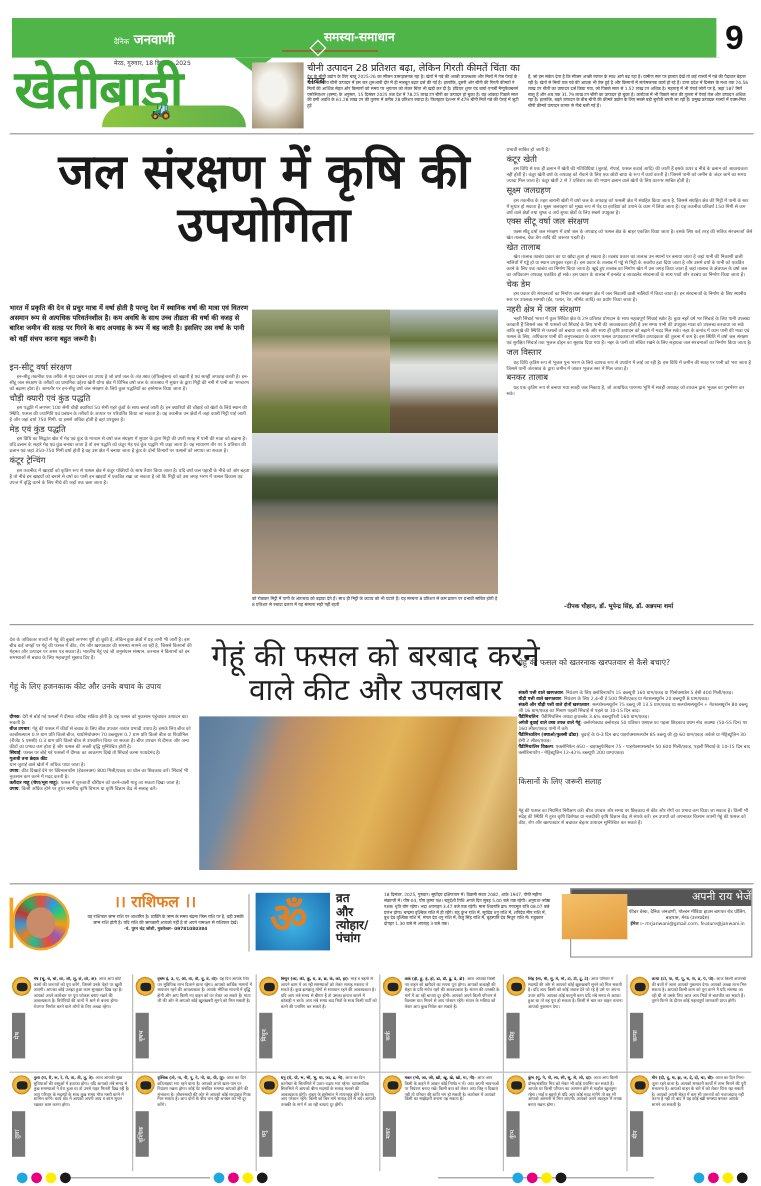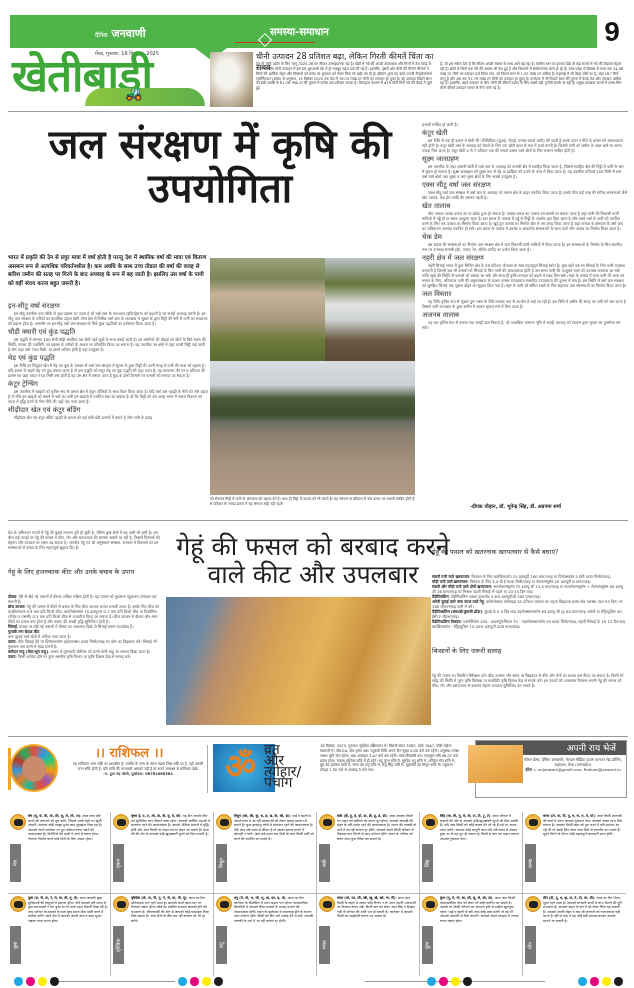--- a/index.html
+++ b/index.html
@@ -40,24 +40,24 @@
 .wheat-right{left:432px;top:530px;width:195px}
 .hd-small{font-size:6.5px;color:#333;line-height:8px;margin:18px 0}
 .bullet b{color:#111}
 .rashifal-box{left:10px;top:744px;width:48px;height:48px;border-radius:50%;background:conic-gradient(#e74c3c,#3498db,#2ecc71,#f39c12,#9b59b6,#e74c3c,#1abc9c,#e67e22,#3498db,#c0392b,#27ae60,#e74c3c);border:2px solid #f5a623}
 .rashifal-face{left:22px;top:756px;width:24px;height:26px;border-radius:50%;background:#c98b6a}
 .rashifal-title{left:95px;top:744px;font-size:13px;font-weight:bold;color:#e67e22}
 .rashifal-note{left:72px;top:762px;width:132px;font-size:3.6px;color:#333;text-align:center}
 .vline{width:1px;background:#aaa}
 .om-box{left:213px;top:744px;width:62px;height:48px;background:radial-gradient(circle,#3fb8e8,#1e6fb0);}
 .om{left:225px;top:744px;font-size:34px;color:#e67e22;font-weight:bold}
-.vrat{left:264px;top:744px;font-size:14px;font-weight:normal;line-height:11px;color:#222}
+.vrat{left:280px;top:744px;font-size:10px;font-weight:bold;line-height:11px;color:#222}
 .panchang{left:320px;top:744px;width:140px;font-size:3.6px;color:#333}
 .opinion{left:475px;top:740px;width:152px;height:58px;border:1px solid #999}
-.opinion-head{left:0;top:0;width:150px;height:14px;background:#555;color:#fff;font-size:9px;text-align:right;padding-right:10px;line-height:14px}
+.opinion-head{left:0;top:0;width:150px;height:14px;background:#555;color:#fff;font-size:9px;text-align:right;line-height:14px}
 .envelope{left:-8px;top:4px;width:55px;height:38px;background:linear-gradient(160deg,#f4c16b,#e2993a);clip-path:polygon(0 0,100% 0,100% 100%,0 100%)}
 .opinion-body{left:45px;top:16px;width:104px;font-size:3.8px;color:#333;text-align:center;line-height:5px}
 .zicon{position:absolute;left:4px;top:2px;width:20px;height:20px;border-radius:50%;background:radial-gradient(circle,#fbd46b,#e0a020);border:1px solid #d08a10}
 .zicon i{position:absolute;left:4px;top:5px;width:11px;height:8px;background:#222;border-radius:40%}
 .zname-v{position:absolute;left:4px;top:36px;width:14px;height:40px;background:#777;color:#fff;font-size:6px;writing-mode:vertical-rl;transform:rotate(180deg);text-align:center;line-height:14px}
 .ztext{position:absolute;left:27px;top:2px;width:175px;font-size:3.7px;color:#333;line-height:5px}
 .ztext b{color:#111}
 .cmyk{display:flex;gap:3px;position:absolute}
 .cmyk span{width:9px;height:9px;border-radius:50%;display:block}
 .cmyk-line{position:absolute;top:981px;height:1px;background:#999}
@@ -96,24 +96,20 @@
     <div class="sub">चौड़ी क्यारी एवं कुंड पद्धति</div>
     <div class="para">इस पद्धति में लगभग 100 सेमी चौड़ी क्यारियां 50 सेमी गहरे कुंडों के साथ बनाई जाती है। इन क्यारियों की चौड़ाई को खेतों के लिये स्थान की स्थिति, फसल की ज्यामिति एवं प्रबंधन के तरीकों के आधार पर परिवर्तित किया जा सकता है। यह तकनीक उन क्षेत्रों में जहां काली मिट्टी पाई जाती है और जहां वर्षा 750 मिमी. या इससे अधिक होती है वहां उपयुक्त है।</div>
   </div>
   <div>
     <div class="sub">मेड़ एवं कुंड पद्धति</div>
     <div class="para">इस विधि का सिद्धांत खेत में मेड़ एवं कुंड के माध्यम से वर्षा जल संग्रहण में सुधार के द्वारा मिट्टी की उपरी सतह में पानी की मात्रा को बढ़ाना है। यदि ढलान के सहारे मेड़ एवं कुंड बनाया जाता है तो इस पद्धति को कंटूर मेड़ एवं कुंड पद्धति भी कहा जाता है। यह साधारण तौर पर 5 प्रतिशत की ढलान एवं जहां 350-750 मिमी वर्षा होती है वह उस क्षेत्र में बनाया जाता है कुंड के दोनों किनारों पर फसलों को लगाया जा सकता है।</div>
   </div>
   <div>
     <div class="sub">कंटूर ट्रेन्चिंग</div>
     <div class="para">इस तकनीक में खाइयों को कृत्रिम रूप से फसल क्षेत्र में कंटूर पंक्तियों के साथ तैयार किया जाता है। यदि वर्षा जल पहाड़ी के नीचे को ओर बहता है तो नीचे इन खाइयों को बनाने से वर्षा का पानी इन खाइयों में एकत्रित रखा जा सकता है जो कि मिट्टी को उस जगह भरण में फसल विकास एवं उपज में वृद्धि करने के लिए नीचे की जड़ों तक चला जाता है।</div>
-  </div>
-  <div>
-    <div class="sub">सीढ़ीदार खेत एवं कंटूर बंडिंग</div>
-    <div class="para">सीढ़ीदार खेत एवं कंटूर बंडिंग पहाड़ी के ढलान को कई छोटे-छोटे ढलानों में बांटते हैं और पानी के प्रवाह</div>
   </div>
 </div>
 
 <div class="abs photo-grid">
   <div class="abs ph1"></div>
   <div class="abs ph2"></div>
   <div class="abs ph3"></div>
 </div>
 <div class="abs caption">को रोककर मिट्टी में पानी के अंतःस्राव को बढ़ावा देते हैं। साथ ही मिट्टी के कटाव को भी घटाते हैं। यह संरचना 8 प्रतिशत से कम ढलान पर प्रभावी साबित होती है 8 प्रतिशत से ज्यादा ढलान में यह संरचना सही नहीं रहती</div>
 
@@ -126,21 +122,21 @@
   <div class="sub">एक्स सीटू वर्षा जल संरक्षण</div>
   <div class="para">एक्स सीटू वर्षा जल संरक्षण में वर्षा जल के अपवाह को फसल क्षेत्र के बाहर एकत्रित किया जाता है। इसके लिए कई तरह की सतिक संरचनाओं जैसे खेत तालाब, चेक डेम आदि की जरूरत पड़ती है।</div>
   <div class="sub">खेत तालाब</div>
   <div class="para">खेत तालाब तटबंध प्रकार का या खोदा हुआ हो सकता है। तटबंध प्रकार का तालाब उन स्थानों पर बनाया जाता है जहां पानी की निकासी वाली नालियों में गड्ढे हो या स्थान उपयुक्त रहता है। इस प्रकार के तालाब में गड्ढे से मिट्टी के अवरोध हटा दिया जाता है और उसमे वर्षा के पानी को एकत्रित करने के लिए एक तटबंध का निर्माण किया जाता है। खुदे हुए तालाब का निर्माण खेत में उस जगह किया जाता है जहां तालाब के क्षेत्रफल के वर्षा जल का अधिकतम अपवाह एकत्रित हो सके। इस प्रकार के तालाब में इनलेट व आउटलेट संरचनाओं के साथ पाटों और तटबंध का निर्माण किया जाता है।</div>
   <div class="sub">चेक डेम</div>
   <div class="para">इस प्रकार की संरचनाओं का निर्माण जल संरक्षण क्षेत्र में जल निकासी वाली नालियों में किया जाता है। इन संरचनाओं के निर्माण के लिए स्थानीय स्तर पर उपलब्ध सामग्री (ईंट, पत्थर, रेत, सीमेंट आदि) का प्रयोग किया जाता है।</div>
   <div class="sub">नहरी क्षेत्र में जल संरक्षण</div>
   <div class="para">नहरी सिंचाई भारत में कुल सिंचित क्षेत्र के 29 प्रतिशत योगदान के साथ महत्वपूर्ण सिंचाई स्त्रोत है। कुछ नहरें वर्ष भर सिंचाई के लिए पानी उपलब्ध करवाती हैं जिससे जब भी फसलों को सिंचाई के लिए पानी की आवश्यकता होती है उस समय पानी की उपयुक्त मात्रा को उपलब्ध करवाया जा सके ताकि सूखे की स्थिति से फसलों को बचाया जा सके और साथ ही कृषि उत्पादन को बढ़ाने में मदद मिल सके। नहर के कमांड में काम पानी की मात्रा एवं फसल के लिए, अधिकतर पानी की अनुपलब्धता के कारण फसल उत्पादकता संभावित उत्पादकता की तुलना में कम है। इस स्थिति में वर्षा जल संरक्षण एवं सुरक्षित सिंचाई तक भूजल दोहन का सुझाव दिया गया है। नहर के पानी को संचित रखने के लिए सहायक जल संरचनाओं का निर्माण किया जाता है।</div>
   <div class="sub">जल विस्तार</div>
   <div class="para">यह विधि कृत्रिम रूप से भूजल पुनः भरण के लिये व्यापक रूप से उपयोग में लाई जा रही है। इस विधि में जमीन की सतह पर पानी को भरा जाता है जिससे पानी अंतःस्राव के द्वारा जमीन में जाकर भूजल स्तर में मिल जाता है।</div>
-  <div class="sub">अजनब तालाब</div>
+  <div class="sub">बनकर तालाब</div>
   <div class="para">यह एक कृत्रिम रूप से बनाया गया सतही जल निकाय है, जो अत्यधिक पारगम्य भूमि में सतही अपवाह को टपकन द्वारा भूजल का पुनर्भरण कर सके।</div>
 </div>
 <div class="abs byline">-दीपक चौहान, डॉ. भूपेन्द्र सिंह, डॉ. अन्नपमा शर्मा</div>
 
 <div class="abs rule" style="left:8px;top:520px;width:620px"></div>
 
 <div class="abs wheat-left">
   <div class="para" style="text-indent:0">देश के अधिकतर राज्यों में गेहूं की बुवाई लगभग पूरी हो चुकी है, लेकिन कुछ क्षेत्रों में यह अभी भी जारी है। इस बीच कई जगहों पर गेहूं की फसल में कीट, रोग और खरपतवार की समस्या सामने आ रही है, जिससे किसानों की मेहनत और उत्पादन पर असर पड़ सकता है। भारतीय गेहूं एवं जौ अनुसंधान संस्थान, करनाल ने किसानों को इन समस्याओं से बचाव के लिए महत्वपूर्ण सुझाव दिए हैं।</div>
   <div class="hd-small">गेहूं के लिए हजनकाक कीट और उनके बचाव के उपाय</div>
   <div class="para bullet" style="text-indent:0"><b>दीमक</b><span>: देरी से बोई गई फसलों में दीमक अधिक सक्रिय होती है। यह फसल को नुकसान पहुंचाकर उत्पादन घटा सकती है।</span></div>

